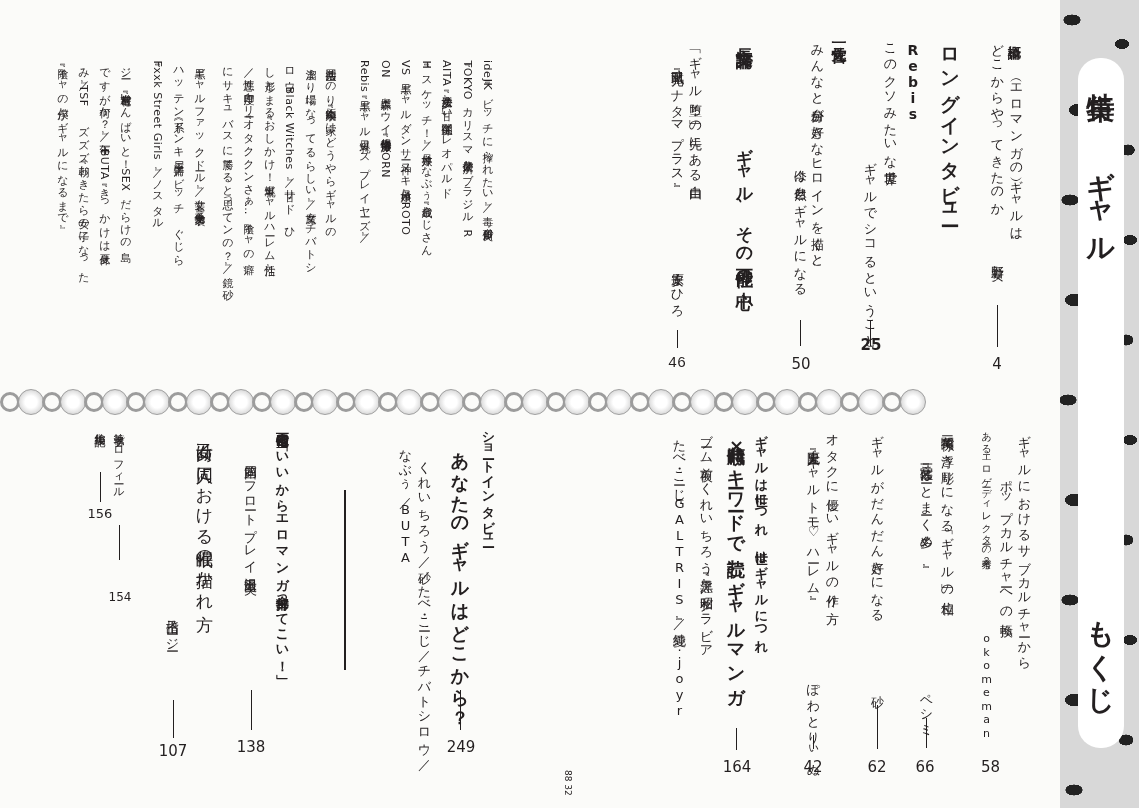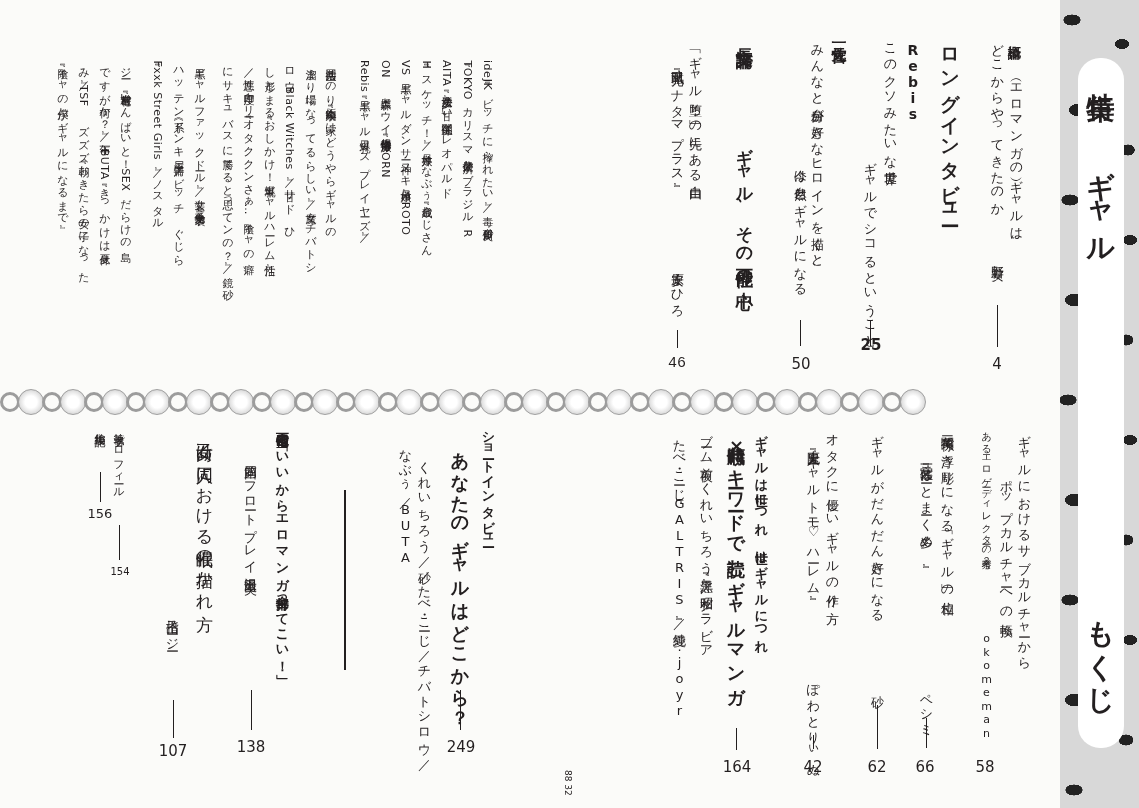--- a/index.html
+++ b/index.html
@@ -152,21 +152,21 @@
   <div class="ring"></div>
     <div class="gem"></div>
     <div class="ring"></div>
     <div class="gem"></div>
 </div>
 
 <div class="v reg" style="left:1018px;top:425px;">ギャルにおけるサブカルチャーから</div>
 <div class="v reg" style="left:1000px;top:470px;">ポップカルチャーへの転換</div>
 <div class="v" style="left:981px;top:425px;font-size:10px;">あるエロゲーディレクターの考察？</div>
 <div class="v sm" style="left:981px;top:632px;">okomeman</div>
-<div class="num" style="left:970px;top:758px;">58</div>
+<div class="num" style="left:970px;top:758px;text-align:right;">58</div>
 
 <div class="v reg" style="left:941px;top:425px;">三角関係で浮き彫りになる「ギャル」の位相</div>
 <div class="v reg" style="left:920px;top:455px;">宮元一佐『はーとまーく多め。』</div>
 <div class="v reg" style="left:920px;top:685px;">ペシミ</div>
 <div class="rule" style="left:926px;top:718px;height:30px;"></div>
 <div class="num" style="left:910px;top:758px;">66</div>
 
 <div class="v reg" style="left:871px;top:425px;">ギャルがだんだん好きになる</div>
 <div class="v reg" style="left:871px;top:685px;">砂</div>
 <div class="rule" style="left:877px;top:705px;height:44px;"></div>
@@ -199,20 +199,20 @@
 <div class="rule" style="left:251px;top:690px;height:40px;"></div>
 <div class="num" style="left:236px;top:738px;">138</div>
 
 <div class="v" style="left:196px;top:430px;font-size:17px;letter-spacing:1px;">乙女向け同人における催眠の描かれ方</div>
 <div class="v reg" style="left:166px;top:610px;">指出スージー</div>
 <div class="rule" style="left:173px;top:700px;height:38px;"></div>
 <div class="num" style="left:158px;top:742px;">107</div>
 
 <div class="v sm" style="left:113px;top:425px;">執筆者プロフィール</div>
 <div class="rule" style="left:119px;top:525px;height:35px;"></div>
-<div class="num" style="left:105px;top:566px;font-size:10px;">154</div>
+<div class="num" style="left:105px;top:590px;font-size:12px;">154</div>
 
 <div class="v sm" style="left:94px;top:425px;">編集後記</div>
 <div class="rule" style="left:100px;top:472px;height:30px;"></div>
 <div class="num" style="left:85px;top:506px;font-size:13px;">156</div>
 
 <div class="folio">88
 32</div>
 
 </body></html>

